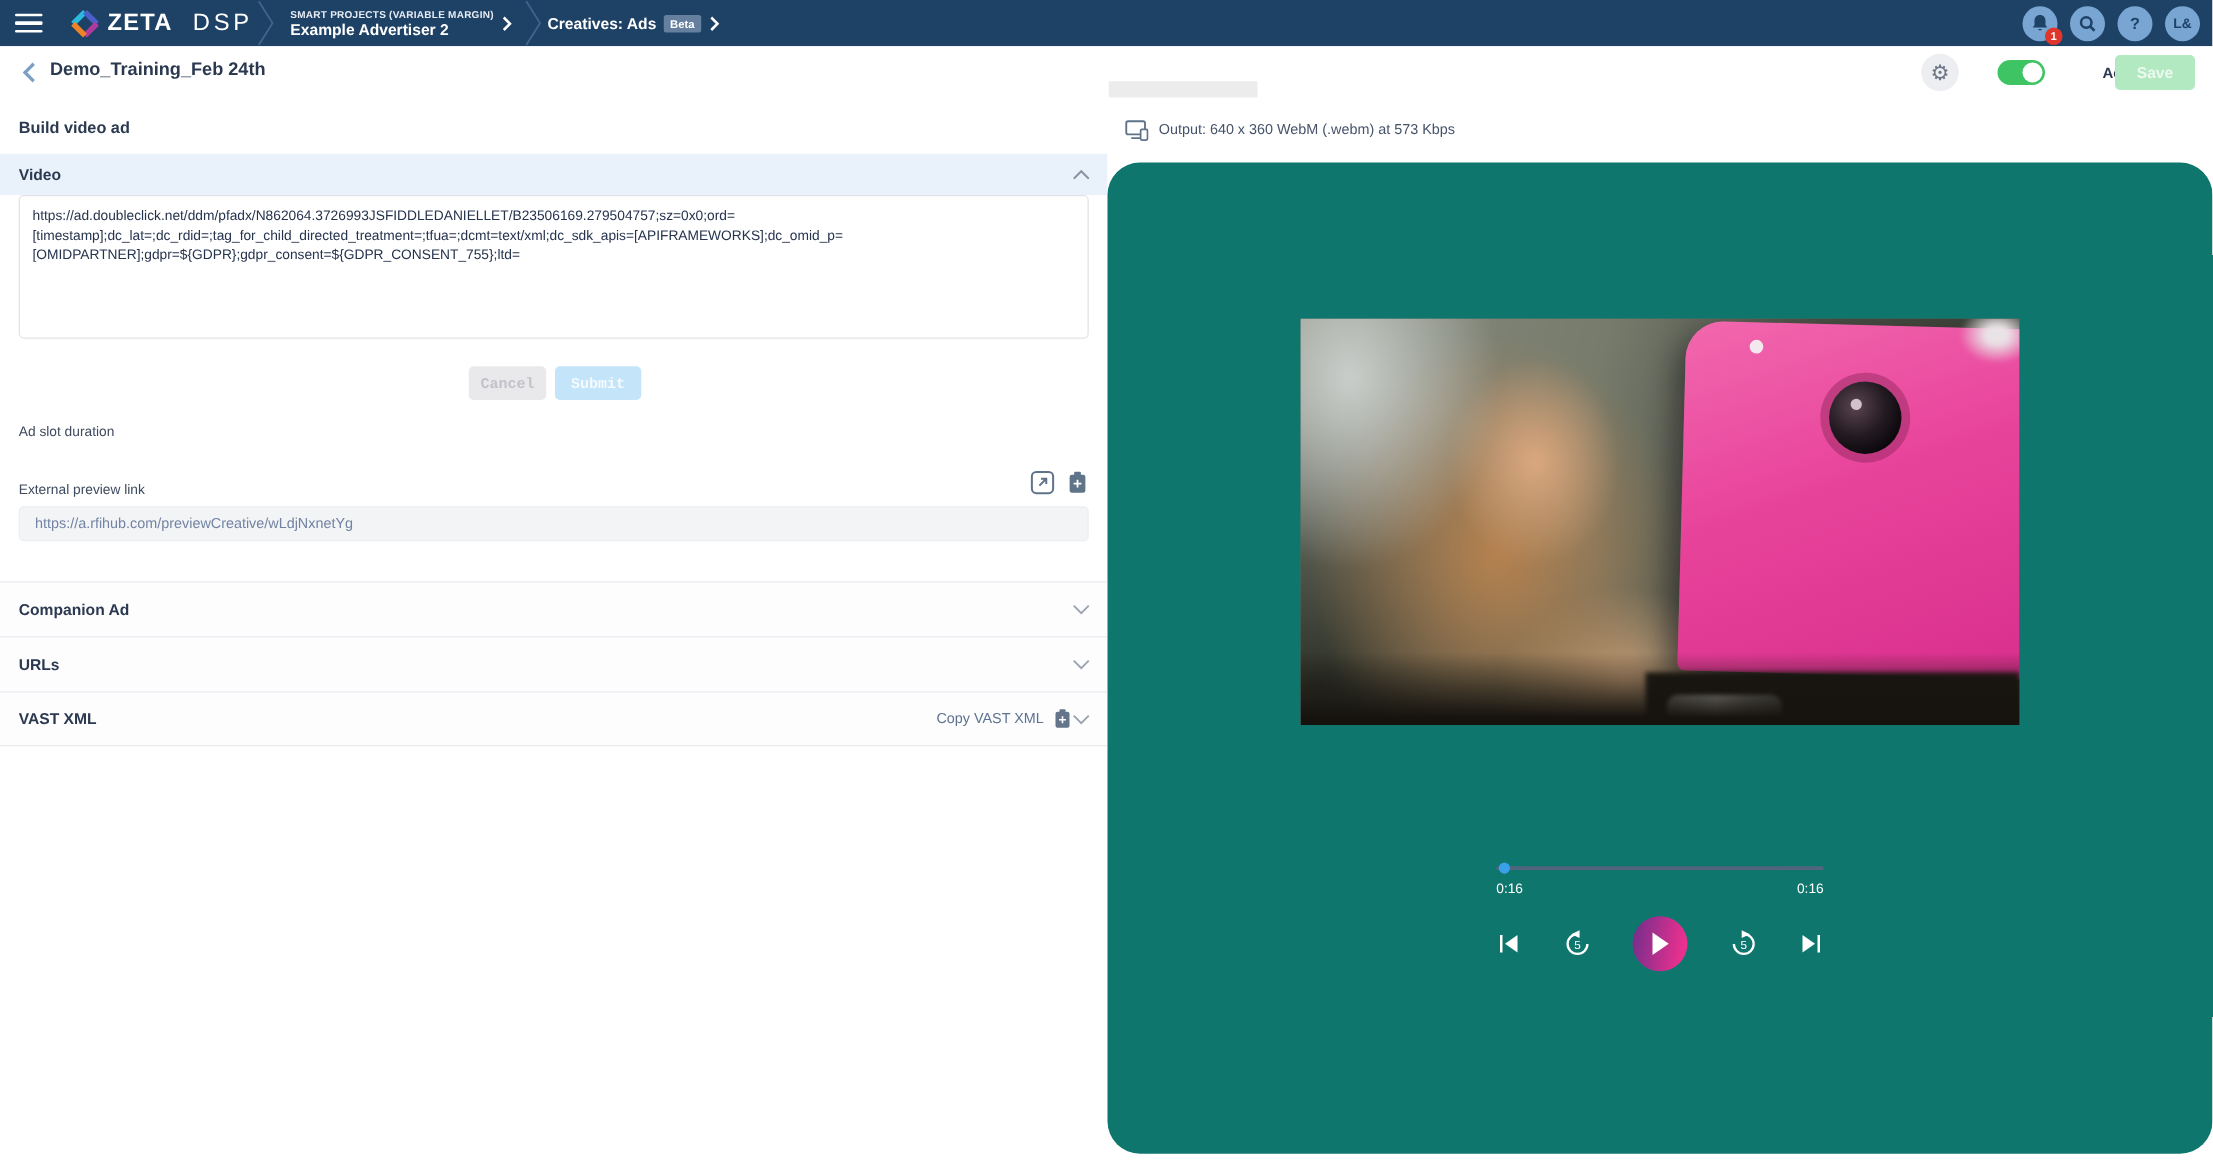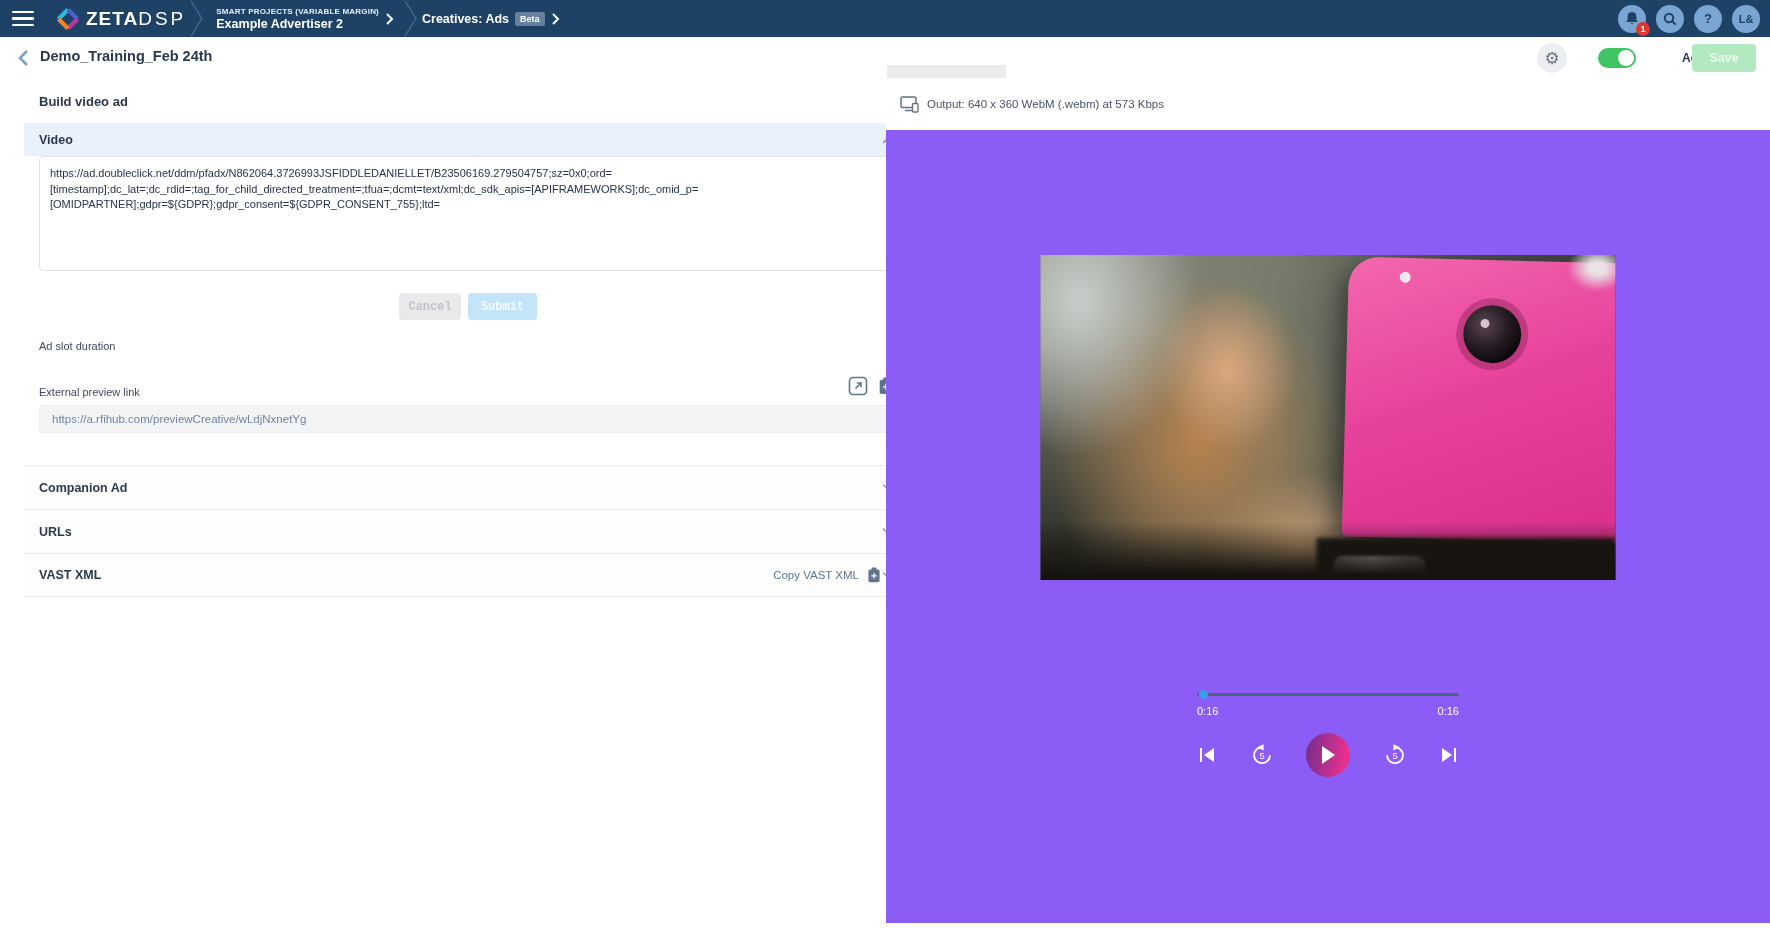--- a/index.html
+++ b/index.html
@@ -8,21 +8,21 @@
     position: relative; overflow: hidden; background:#fff;
     font-family:"Liberation Sans", sans-serif; color:#2b3950;
   }
   
   .navbar{position:absolute;top:0;left:0;right:0;height:37px;background:#1e4166;display:flex;align-items:center;}
   .hamburger{width:34px;height:37px;display:flex;flex-direction:column;justify-content:center;gap:4px;margin-left:12px;cursor:pointer;}
   .hamburger span{display:block;width:22px;height:2.5px;background:#fff;border-radius:1px;}
   .logo{display:flex;align-items:center;margin-left:10px;cursor:pointer;}
   .logo svg{width:24px;height:24px;}
   .logo .zeta{color:#fff;font-weight:bold;font-size:19px;letter-spacing:1px;margin-left:6px;}
-  .logo .dsp{color:#fff;font-weight:300;font-size:19px;letter-spacing:3px;margin-left:0;}
+  .logo .dsp{color:#fff;font-weight:300;font-size:19px;letter-spacing:3px;margin-left:16px;}
   .bc-sep{margin:0 4px;}
   .crumb1{margin-left:8px;cursor:pointer;}
   .crumb1 .small{font-size:8px;color:#e7edf4;letter-spacing:.2px;font-weight:bold;}
   .crumb1 .big{font-size:12.5px;color:#fff;font-weight:600;margin-top:1px;}
   .sm-chev{margin:0 6px;}
   .crumb2{display:flex;align-items:center;cursor:pointer;}
   .crumb2 .label{font-size:12.5px;color:#fff;font-weight:bold;}
   .beta{background:#64809e;color:#fff;font-size:9px;font-weight:bold;padding:2px 5px;border-radius:2px;margin-left:6px;}
   .nav-right{margin-left:auto;display:flex;align-items:center;gap:10px;margin-right:10px;}
   .nav-circle{width:28px;height:28px;border-radius:50%;background:#79a5d2;display:flex;align-items:center;justify-content:center;position:relative;cursor:pointer;color:#1e4166;font-weight:bold;font-size:11px;}
@@ -36,21 +36,21 @@
   .tab.active{background:#fff;color:#2d9cf0;font-weight:bold;}
   .tab.inactive{background:#ececec;color:#5a6472;font-weight:600;}
   .gear-circle{position:absolute;left:1537px;top:43px;width:30px;height:30px;border-radius:50%;background:#eceef1;display:flex;align-items:center;justify-content:center;cursor:pointer;font-size:17px;color:#6e7786;}
   .toggle-wrap{position:absolute;left:1598px;top:48px;display:flex;align-items:center;gap:9px;}
   .toggle{width:38px;height:20px;border-radius:10px;background:#3ec463;position:relative;cursor:pointer;}
   .toggle .knob{position:absolute;right:2px;top:2px;width:16px;height:16px;border-radius:50%;background:#fff;}
   .toggle-label{font-size:12px;color:#2b3950;font-weight:600;}
   .save-btn{position:absolute;left:1692px;top:44px;width:64px;height:28px;border:none;border-radius:4px;background:#b2e9c1;color:#ecf9f0;font-weight:bold;font-size:12.5px;cursor:default;}
   .gear-circle{top:6px;} .toggle-wrap{top:11px;gap:46px;} .save-btn{top:7px;}
   
-  .left-panel{position:absolute;top:78px;left:0;width:886px;bottom:0;background:#fff;margin-left:24px;}
+  .left-panel{position:absolute;top:78px;left:0;width:886px;bottom:0;background:#fff;}
   .panel-heading{padding:16px 15px 14px 15px;font-size:13px;font-weight:bold;color:#2b3950;}
   .accordion-head{height:33px;display:flex;align-items:center;padding:0 15px;cursor:pointer;position:relative;}
   .accordion-head.video{background:#e9f2fb;}
   .accordion-head .acc-label{font-size:12.5px;color:#2b3950;font-weight:600;}
   .accordion-head .acc-chevron{position:absolute;right:14px;top:50%;transform:translateY(-50%);}
   .field-label-row{position:relative;margin:45px 15px 6px 15px;height:20px;display:flex;align-items:flex-end;}
   .field-label{font-size:10px;color:#3e4a5e;font-weight:600;letter-spacing:.2px;}
   .icon-abs-right{position:absolute;right:0;top:0;cursor:pointer;}
   .vast-textarea{display:block;margin:0 15px;width:856px;height:115px;border:1px solid #e1e3e8;border-radius:4px;padding:9px 10px;font-family:"Liberation Sans",sans-serif;font-size:11px;line-height:1.42;color:#25334d;resize:none;outline:none;overflow:hidden;}
   .btn-row{margin:22px 15px 0 15px;display:flex;}
@@ -67,21 +67,21 @@
   .sections{margin-top:32px;}
   .section-row{height:44px;border-top:1px solid #e9ebef;display:flex;align-items:center;padding:0 15px;position:relative;cursor:pointer;background:#fdfdfe;}
   .section-row:last-child{border-bottom:1px solid #e9ebef;}
   .section-row .sec-label{font-size:12.5px;font-weight:600;color:#2b3950;}
   .sec-right{position:absolute;right:14px;display:flex;align-items:center;}
   .copy-vast{display:flex;align-items:center;gap:7px;color:#5e7390;font-size:11.5px;cursor:pointer;}
   
   .right-panel{position:absolute;top:78px;left:886px;right:0;bottom:0;background:#fff;}
   .output-row{height:52px;display:flex;align-items:center;padding-left:14px;gap:8px;}
   .output-text{font-size:11.5px;color:#46536a;}
-  .video-area{position:absolute;top:52px;left:0;right:0;bottom:6px;background:#8b5cf6;}
+  .video-area{position:absolute;top:52px;left:0;right:0;bottom:6px;background:#0f766e;border-radius:26px;}
   .video-frame{position:absolute;top:125px;left:50%;transform:translateX(-50%);width:575px;height:325px;overflow:hidden;background:#6b6f63;}
   .vf-bg{position:absolute;inset:-8px;filter:blur(3px);
     background:
       radial-gradient(170px 220px at 8% 16%, #c9cecb 0%, rgba(201,206,203,0) 70%),
       radial-gradient(95px 115px at 33% 36%, #dba87f 0%, rgba(219,168,127,0) 72%),
       radial-gradient(230px 270px at 28% 58%, #b5814e 0%, rgba(181,129,78,0) 66%),
       radial-gradient(140px 110px at 45% 88%, #c9a27b 0%, rgba(201,162,123,0) 70%),
       radial-gradient(320px 320px at 4% 88%, #2e3128 0%, rgba(46,49,40,0) 75%),
       linear-gradient(105deg, #8a8d80 0%, #767b6c 38%, #4a4f44 62%, #2f332c 100%);}
   .vf-phone{position:absolute;left:53%;top:1.5%;width:49%;height:86%;border-radius:30px 4px 4px 6px;transform:rotate(1.5deg);

